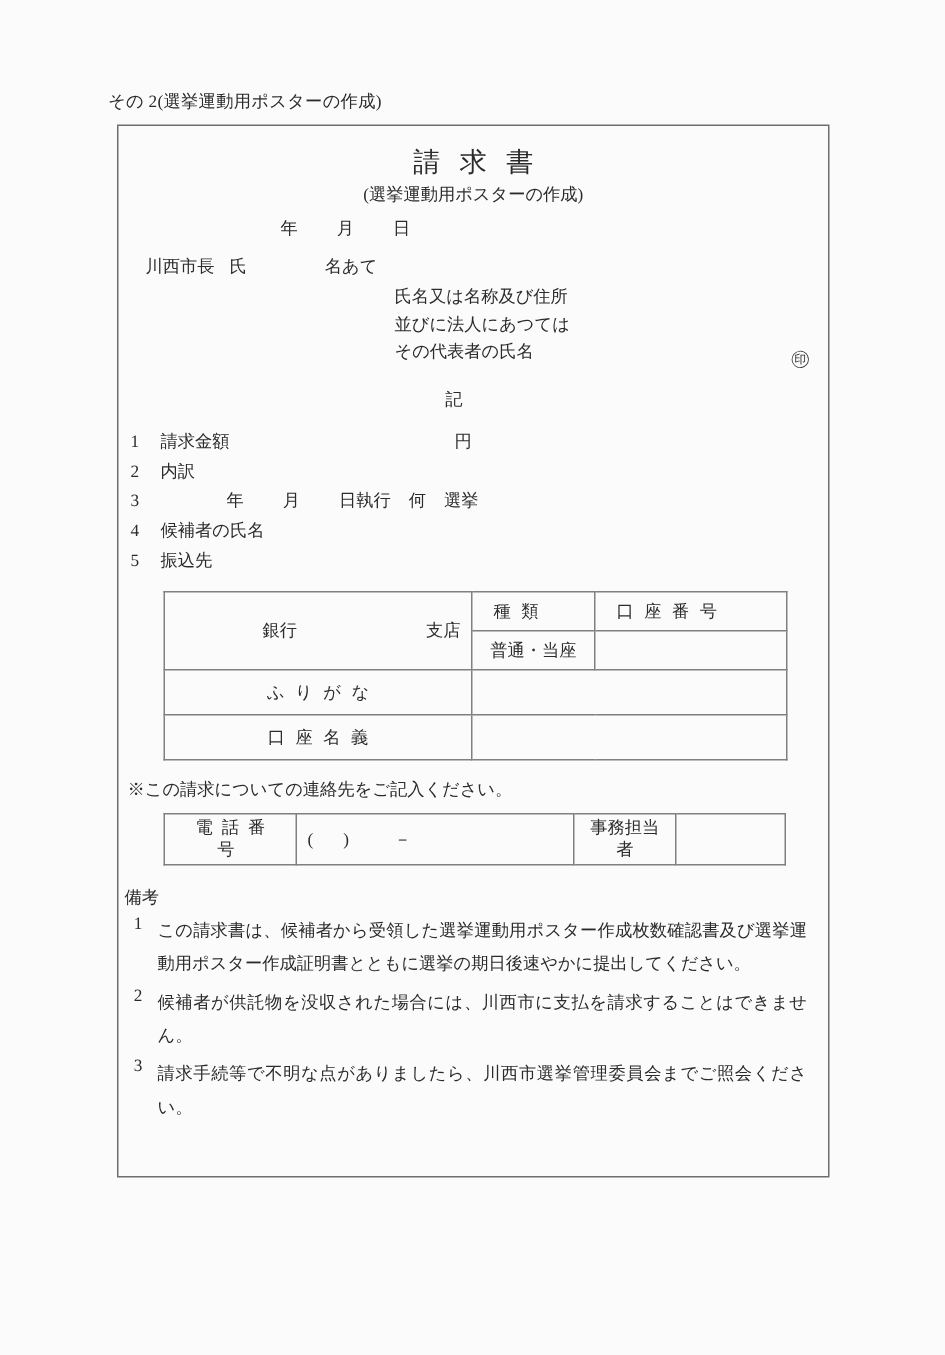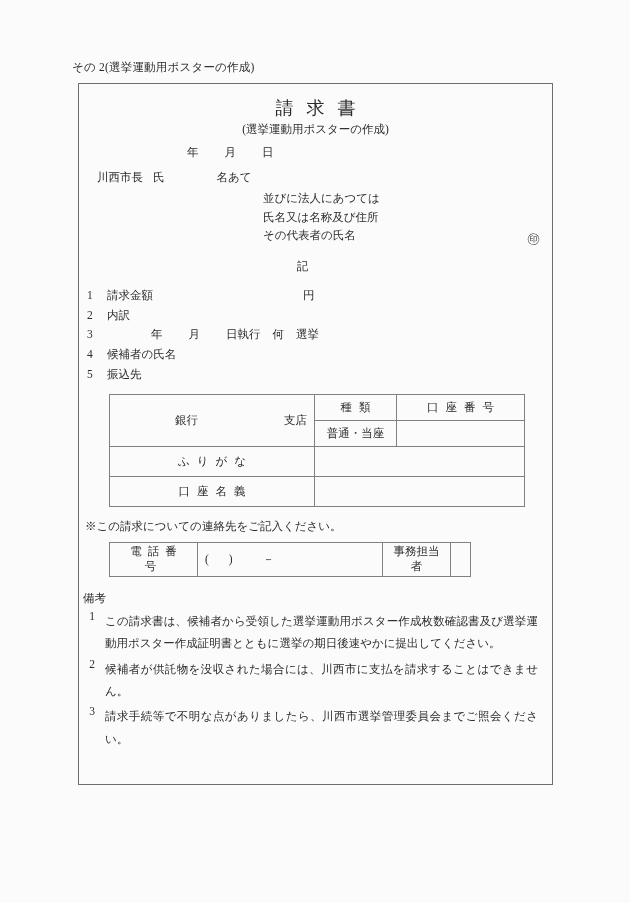--- a/index.html
+++ b/index.html
@@ -146,21 +146,21 @@
   .cell-bankname { height: 52px; text-align: center; }
   .bank-inner {
     display: flex;
     justify-content: flex-end;
     align-items: baseline;
     white-space: nowrap;
   }
   .bank-inner .bgap { display: inline-block; width: 86px; }
   .cell-kind, .cell-acct {
     height: 26px;
-    text-align: center;
+    text-align: left;
     letter-spacing: 7px;
     text-indent: 7px;
   }
   .cell-futsu { height: 26px; text-align: center; margin-top: 36px; }
   .cell-blank { }
   .cell-rowlabel {
     height: 30px;
     text-align: center;
     letter-spacing: 7px;
     text-indent: 7px;
@@ -169,21 +169,21 @@
   
   .contact-note {
     margin: 12px 0 0 6px;
     font-size: 11.5px;
     white-space: nowrap;
   }
 
   
   .phone-table {
     margin: 8px 0 0 30px;
-    width: 362px;
+    width: 415px;
   }
   .cell-telbl {
     height: 34px;
     width: 88px;
     text-align: center;
     letter-spacing: 6px;
     text-indent: 6px;
   }
   .cell-telval {
     height: 34px;
@@ -241,22 +241,22 @@
 
   <div class="date-line">
     <span>年</span><span class="gap"></span><span>月</span><span class="gap"></span><span>日</span>
   </div>
 
   <div class="addressee">
     <span>川西市長</span><span class="sp1"></span><span>氏</span><span class="sp2"></span><span>名あて</span>
   </div>
 
   <div class="signer-block">
+    <div class="signer-line">氏名又は名称及び住所</div>
     <div class="signer-line">並びに法人にあつては</div>
-    <div class="signer-line">氏名又は名称及び住所</div>
     <div class="signer-line">その代表者の氏名</div>
     <span class="seal-mark">㊞</span>
   </div>
 
   <div class="ki-mark">記</div>
 
   <ul class="item-list">
     <li class="item-row">
       <span class="item-num">1</span>
       <span class="item-label">請求金額</span>

